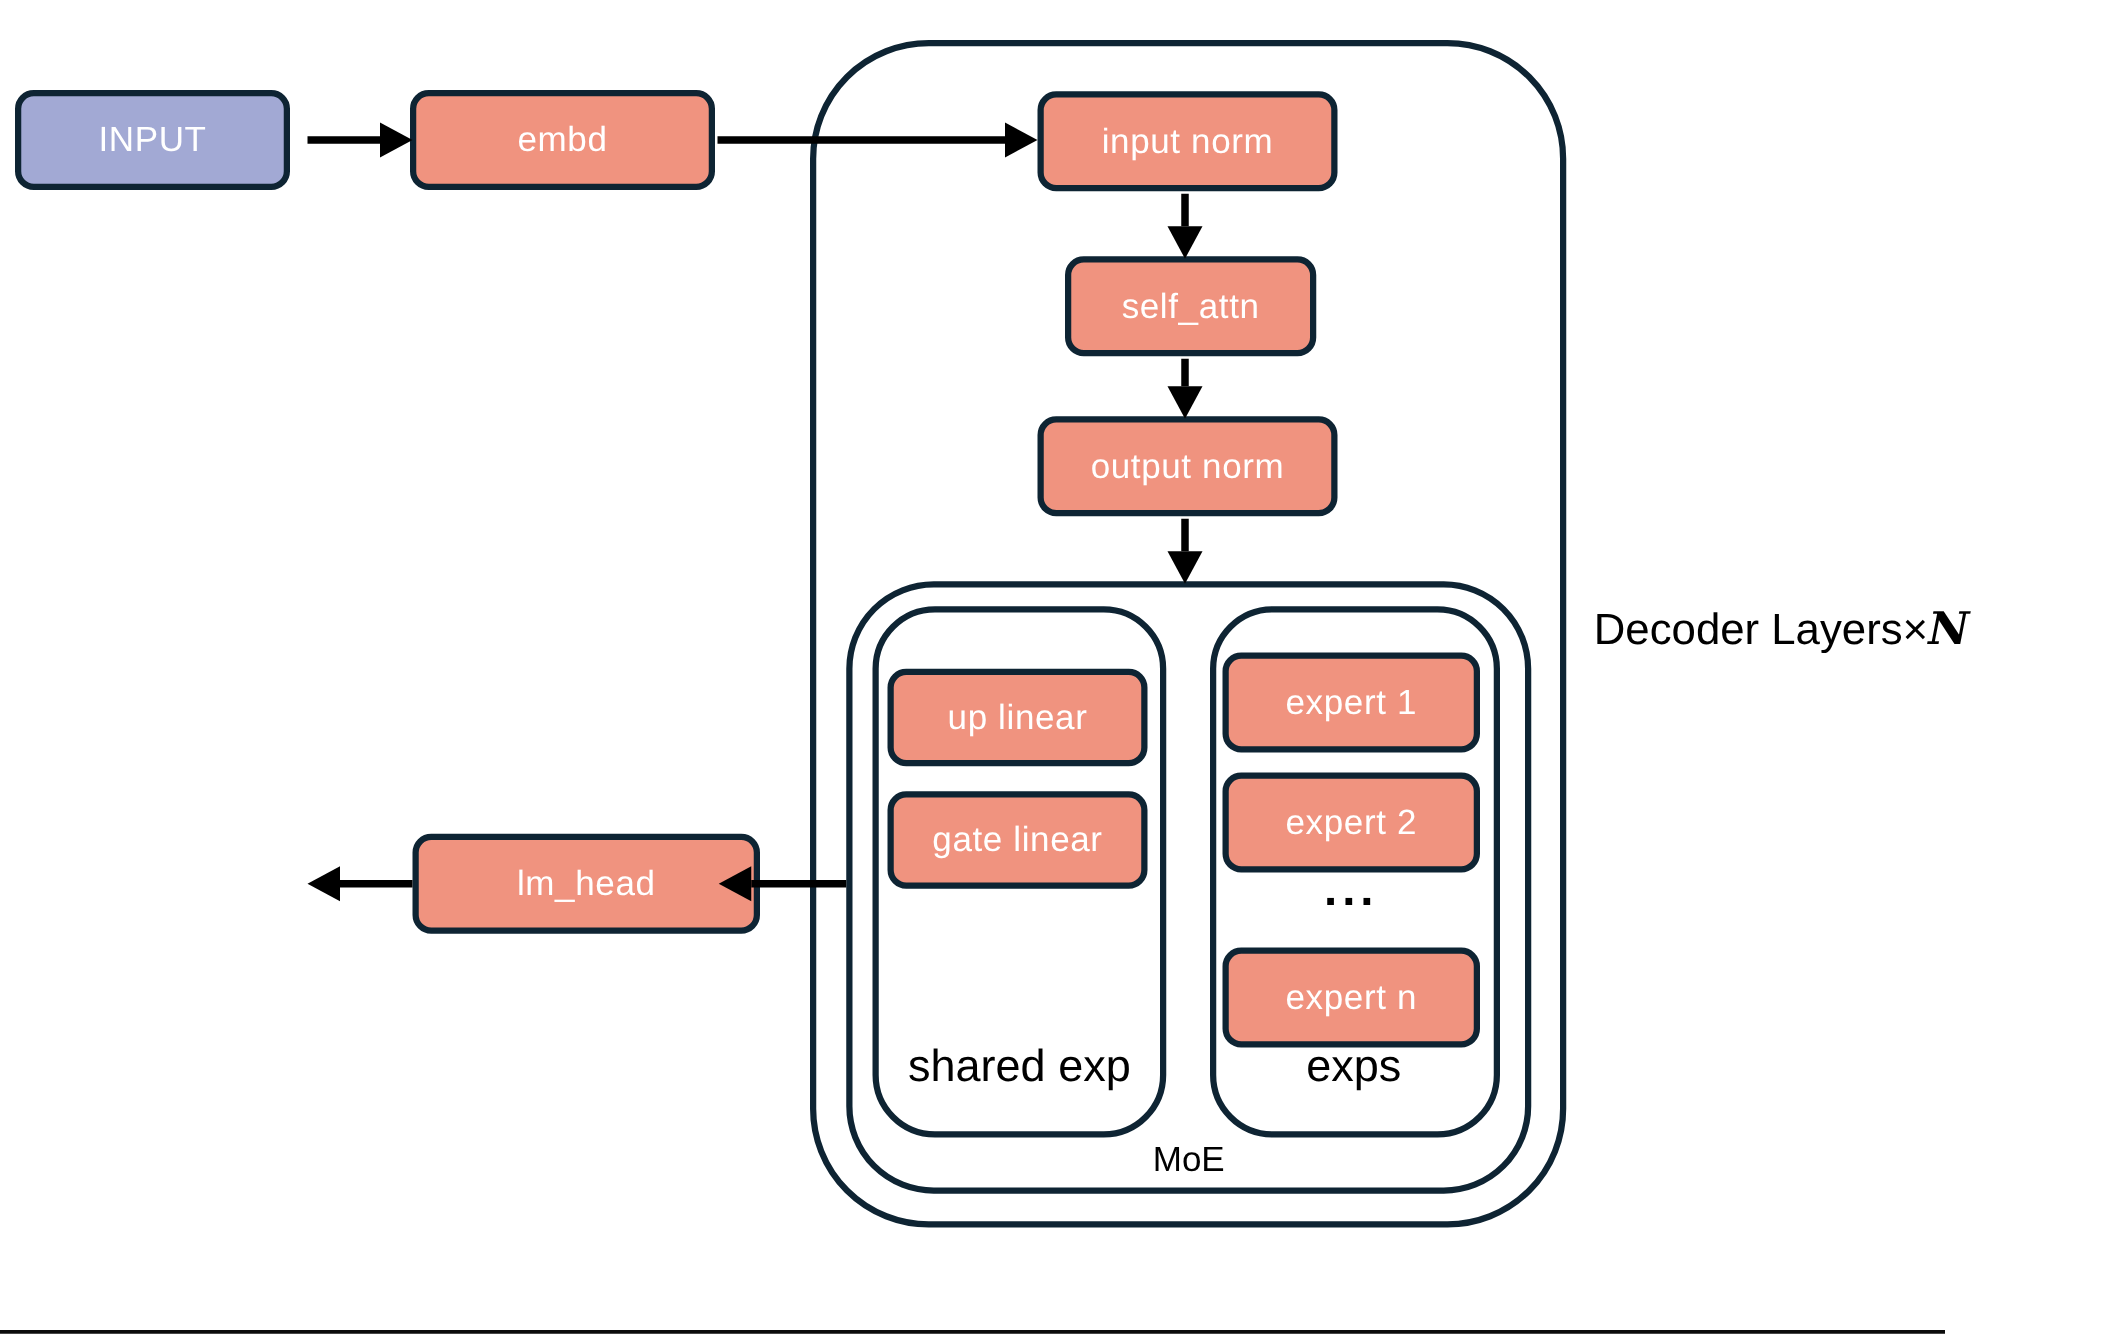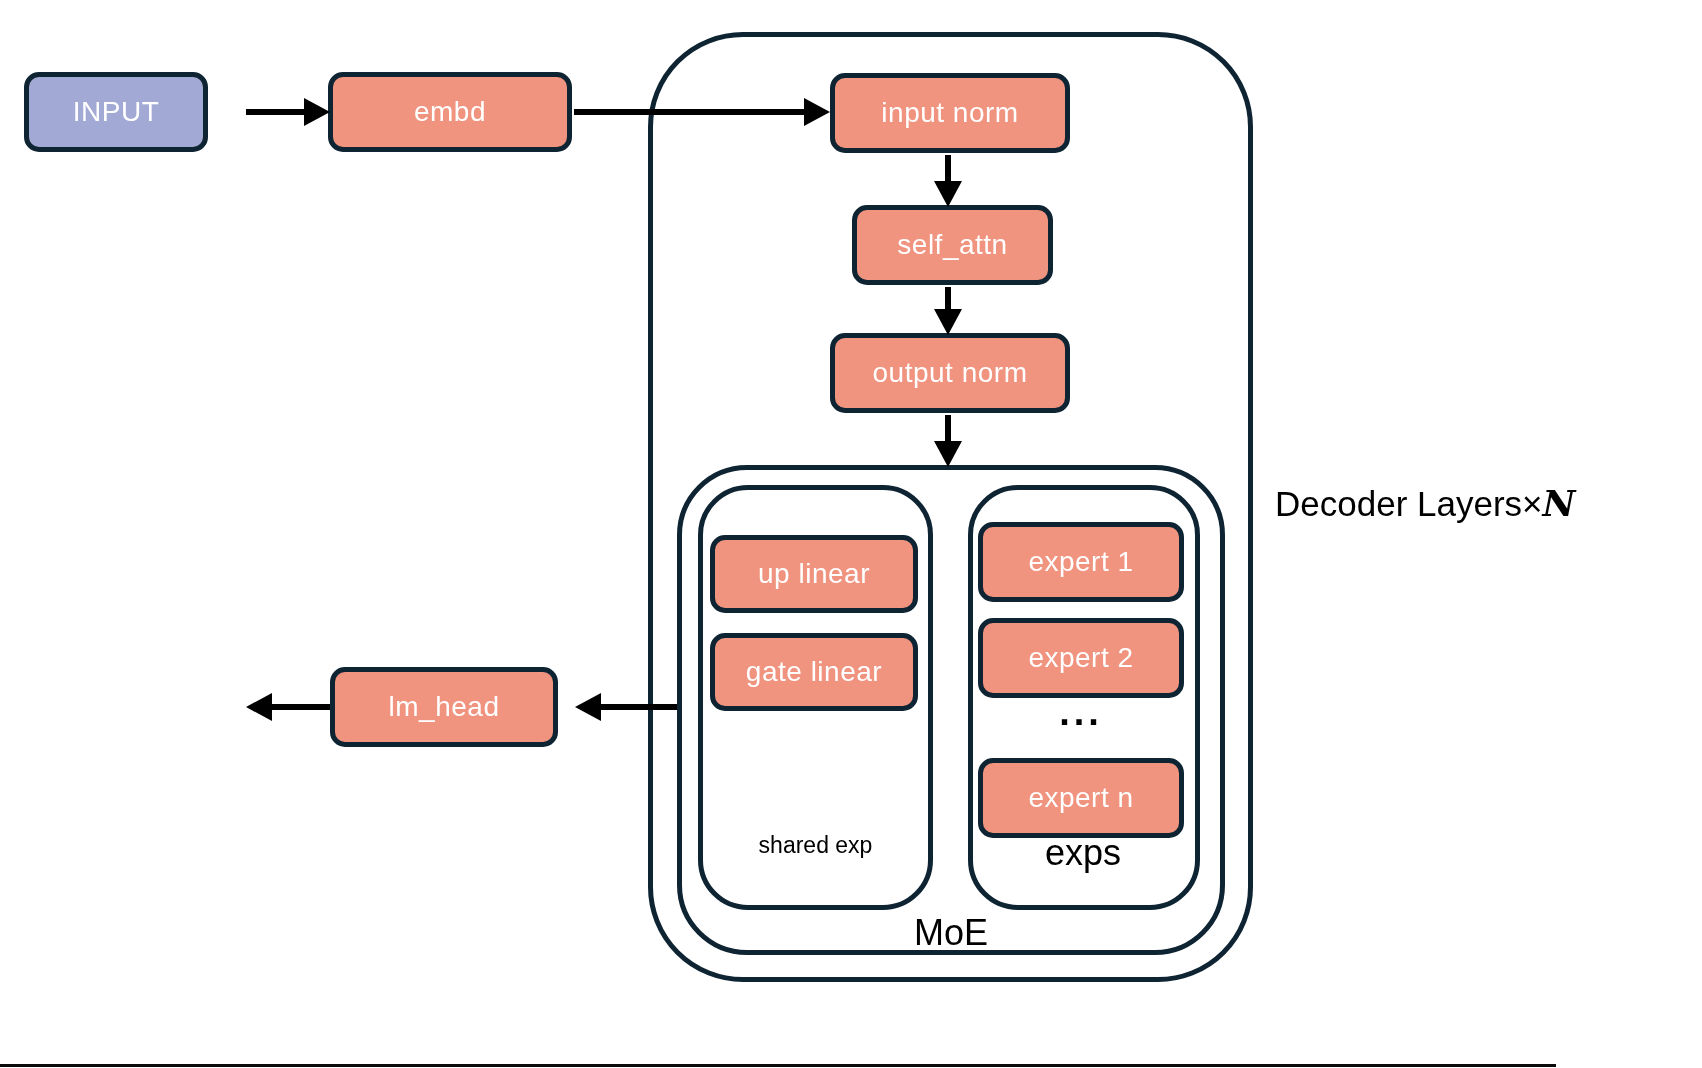--- a/index.html
+++ b/index.html
@@ -18,48 +18,48 @@
   
   .node{
     position:absolute;box-sizing:border-box;
     border:5px solid var(--border);border-radius:15px;
     display:flex;align-items:center;justify-content:center;
     color:#ffffff;font-size:28px;letter-spacing:.5px;
     z-index:4;
   }
   .salmon{background:var(--salmon);text-align:right;}
   .purple{background:var(--purple);}
-  #n-input      {left:24px;  top:72px;  width:184px;height:80px;}
+  #n-input      {left:12px;  top:72px;  width:220px;height:80px;}
   #n-embd       {left:328px; top:72px;  width:244px;height:80px;}
   #n-input-norm {left:830px; top:73px;  width:240px;height:80px;}
   #n-self-attn  {left:852px; top:205px; width:201px;height:80px;}
   #n-output-norm{left:830px; top:333px; width:240px;height:80px;}
   #n-output     {left:24px;  top:667px; width:220px;height:80px;}
-  #n-lm-head    {left:330px; top:667px; width:228px;height:80px;}
+  #n-lm-head    {left:330px; top:667px; width:278px;height:80px;}
   
   #b-up  {left:710px;top:535px;width:208px;height:78px;}
   #b-gate{left:710px;top:633px;width:208px;height:78px;}
   #b-down{left:710px;top:736px;width:208px;height:78px;}
   #b-e1  {left:978px;top:522px;width:206px;height:80px;}
   #b-e2  {left:978px;top:618px;width:206px;height:80px;}
   #b-en  {left:978px;top:758px;width:206px;height:80px;}
   
   .container{
     position:absolute;box-sizing:border-box;background:transparent;
     border:5px solid var(--border);z-index:1;
   }
   #c-decoder{left:648px;top:32px; width:605px;height:950px;border-radius:95px;}
   #c-moe    {left:677px;top:465px;width:548px;height:490px;border-radius:70px;}
   #c-shared {left:698px;top:485px;width:235px;height:425px;border-radius:50px;}
   #c-exps   {left:968px;top:485px;width:232px;height:425px;border-radius:50px;}
   
   .lbl{position:absolute;color:var(--label);z-index:3;}
-  #l-shared {left:698px;top:832px;width:235px;text-align:center;font-size:23px;}
+  #l-shared {left:698px;top:832px;width:235px;text-align:center;font-size:36px;}
   #l-exps   {left:968px;top:832px;width:230px;text-align:center;font-size:36px;}
-  #l-moe    {left:677px;top:912px;width:548px;text-align:center;font-size:36px;}
+  #l-moe    {left:677px;top:912px;width:548px;text-align:center;font-size:28px;}
   #l-dots   {left:978px;top:688px;width:206px;height:48px;line-height:48px;
              text-align:center;font-size:38px;font-weight:800;letter-spacing:4px;}
   #l-decoder{left:1275px;top:482px;font-size:35px;white-space:nowrap;}
   #l-decoder .nvar{font-family:"DejaVu Serif",serif;font-style:italic;font-weight:bold;font-size:36px;}
   
   .ar{position:absolute;background:var(--arrow);z-index:5;}
   .ar.h{height:6px;}
   .ar.v{width:6px;}
   .ar.h.to-right::after{
     content:"";position:absolute;left:100%;top:-11px;width:0;height:0;

